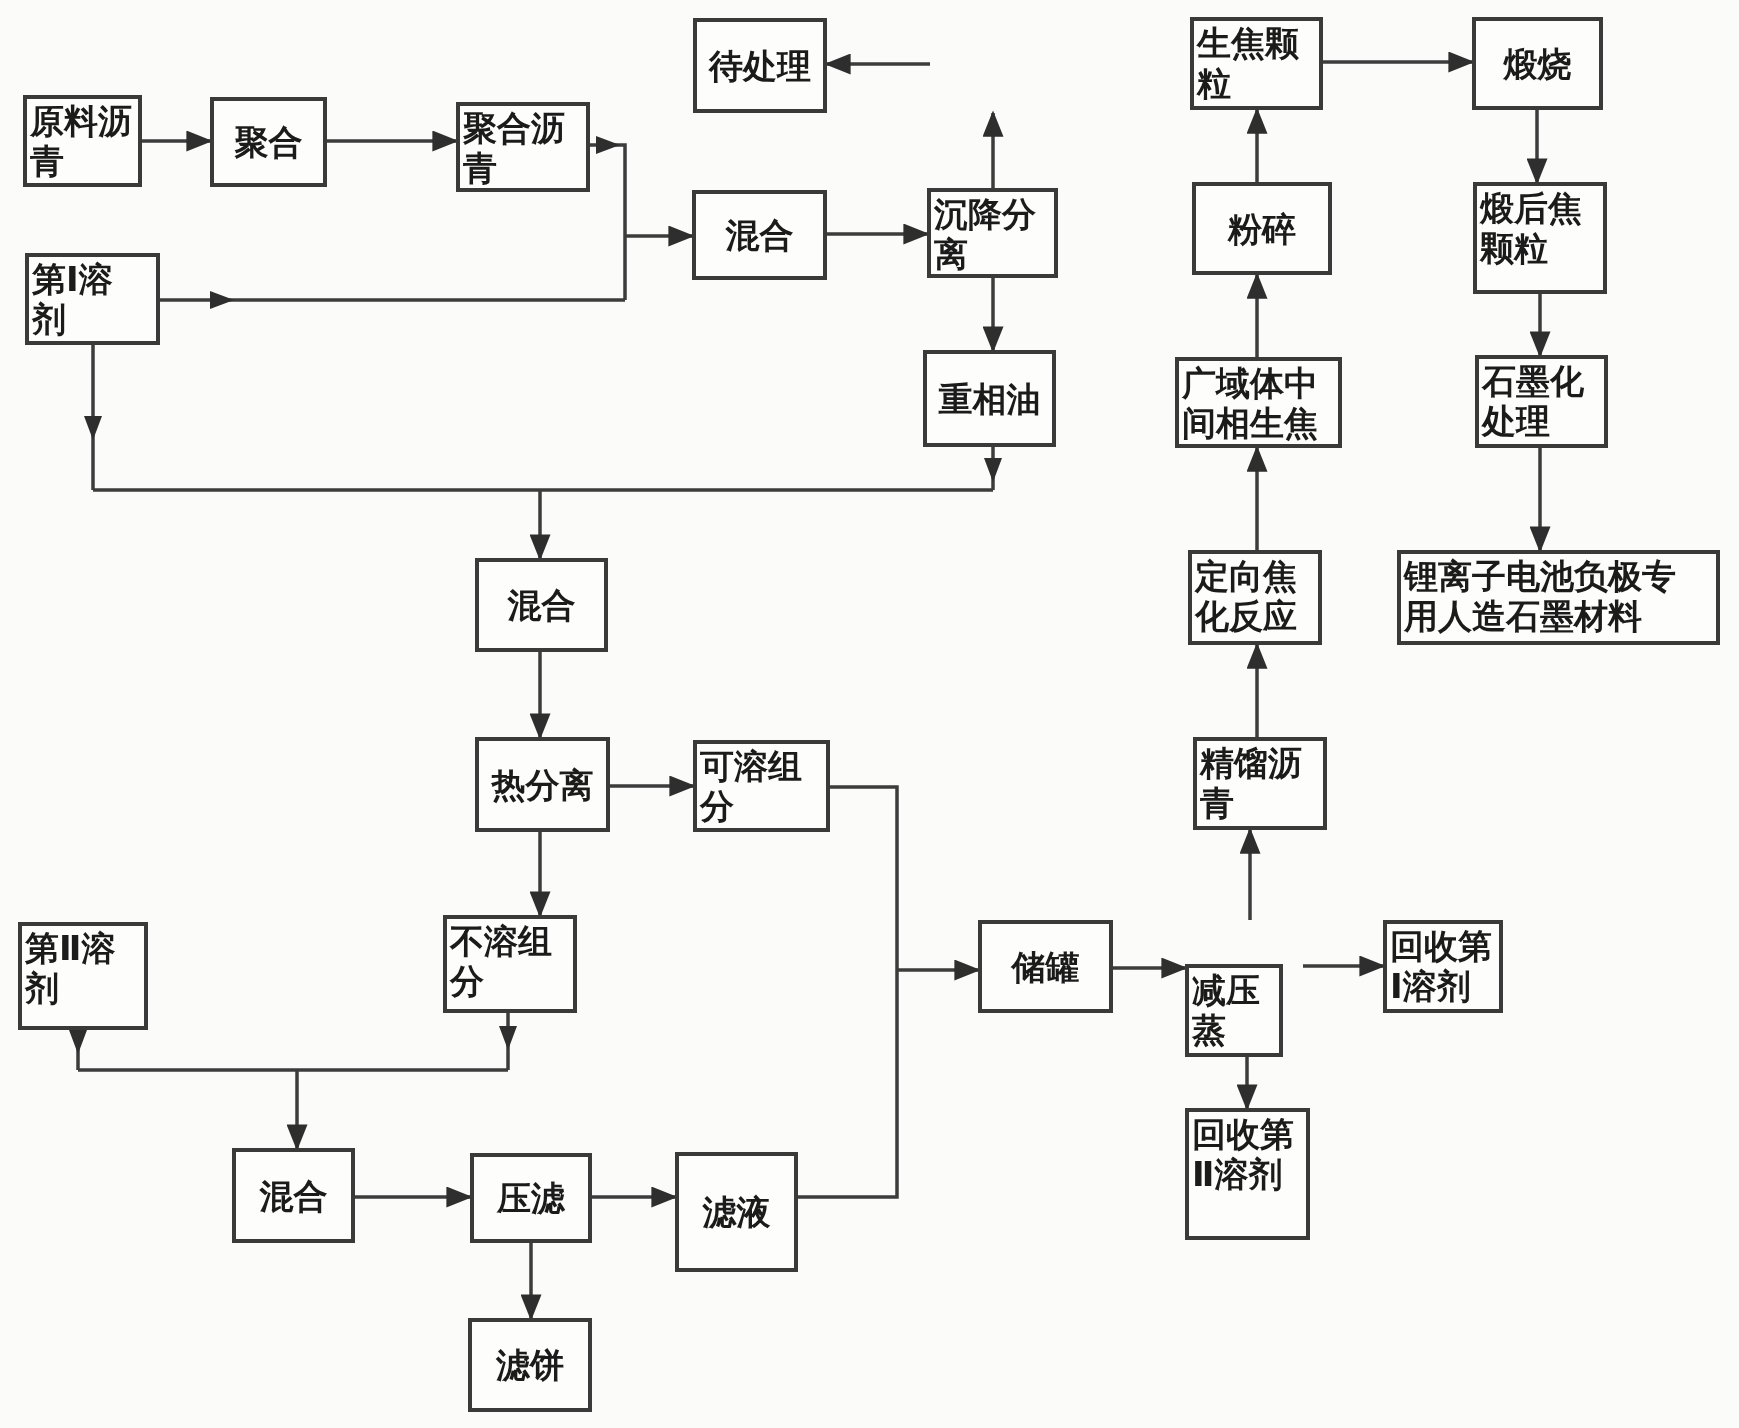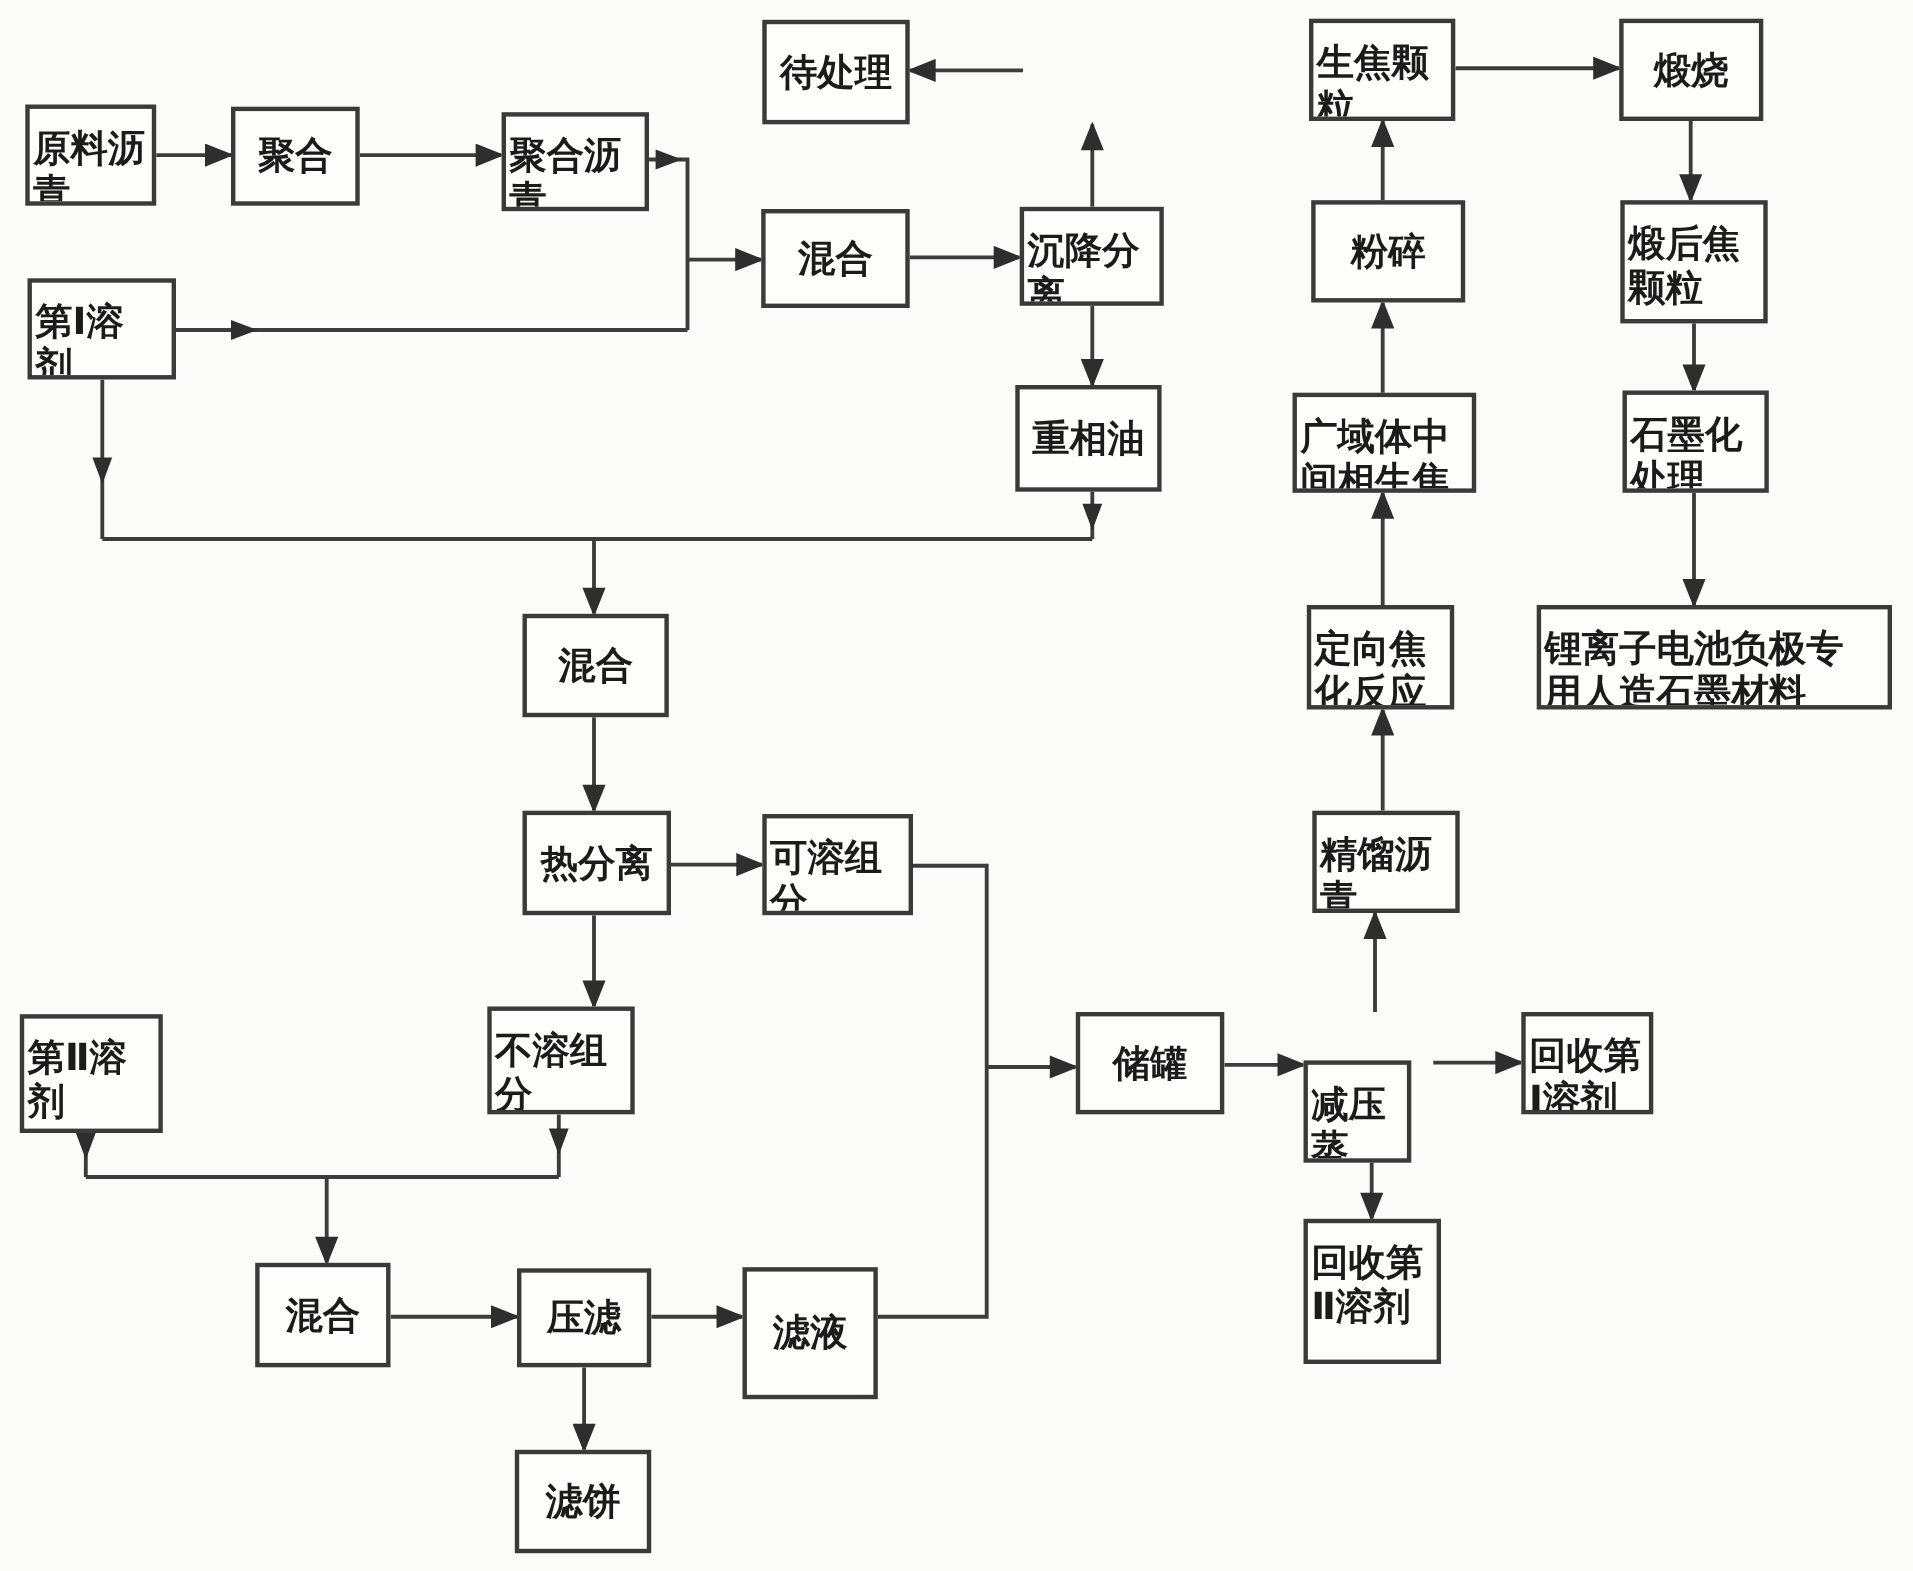--- a/index.html
+++ b/index.html
@@ -8,21 +8,21 @@
     width:1739px;height:1428px;
     background:#fbfbf9;
     font-family:"Liberation Sans","DejaVu Sans",sans-serif;
     overflow:hidden;
   }
   #wires{position:absolute;left:0;top:0;z-index:0;}
   .node{
     position:absolute;z-index:1;box-sizing:border-box;
     border:4px solid #3a3a3a;background:#fdfdfc;
     color:#1b1b1b;font-weight:700;font-size:34px;line-height:40px;
-    letter-spacing:0;white-space:pre-line;padding:16px 3px;overflow:hidden;
+    letter-spacing:0;white-space:pre-line;padding:2px 3px;overflow:hidden;
   }
   .node.center{display:flex;align-items:center;justify-content:center;text-align:center;padding:0;}
 </style>
 </head>
 <body>
 
 <div id="canvas">
 
   <svg id="wires" width="1739" height="1428" viewBox="0 0 1739 1428">
     <defs>

